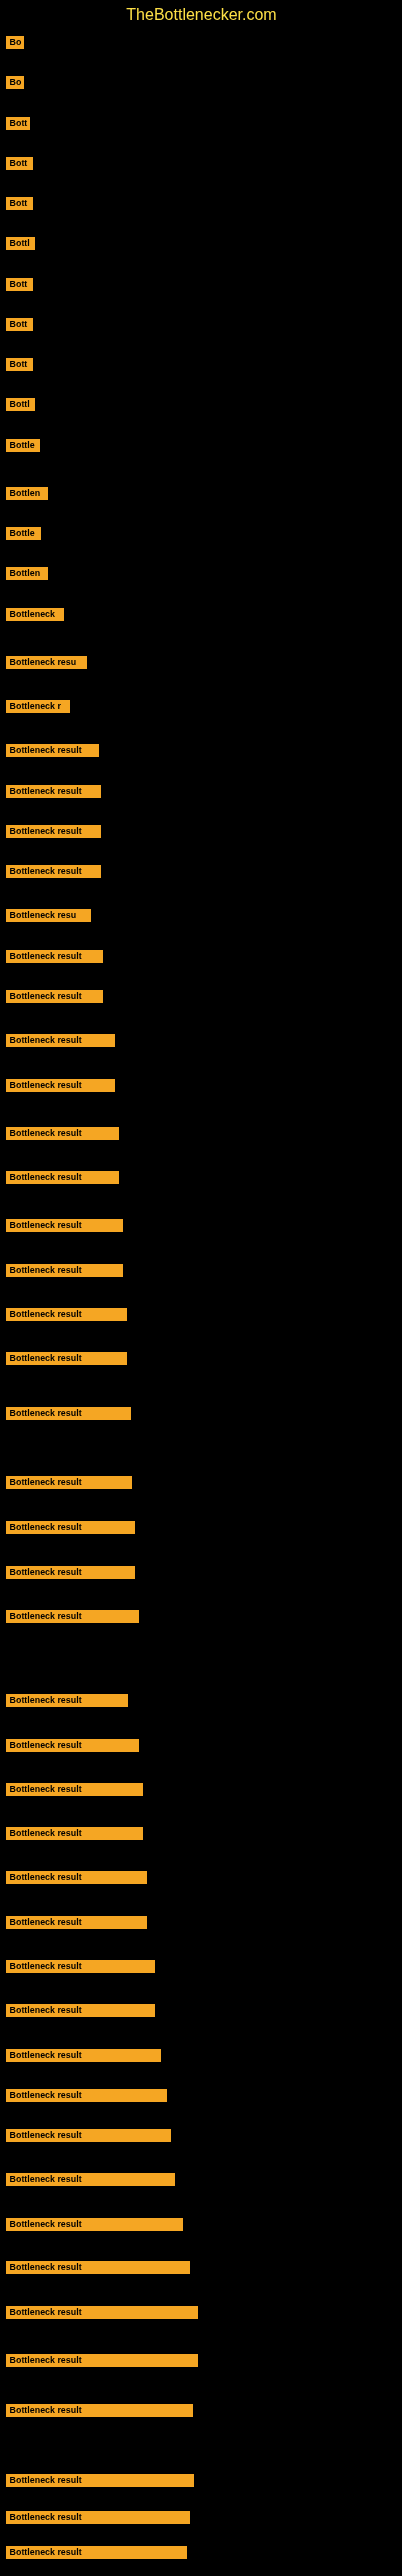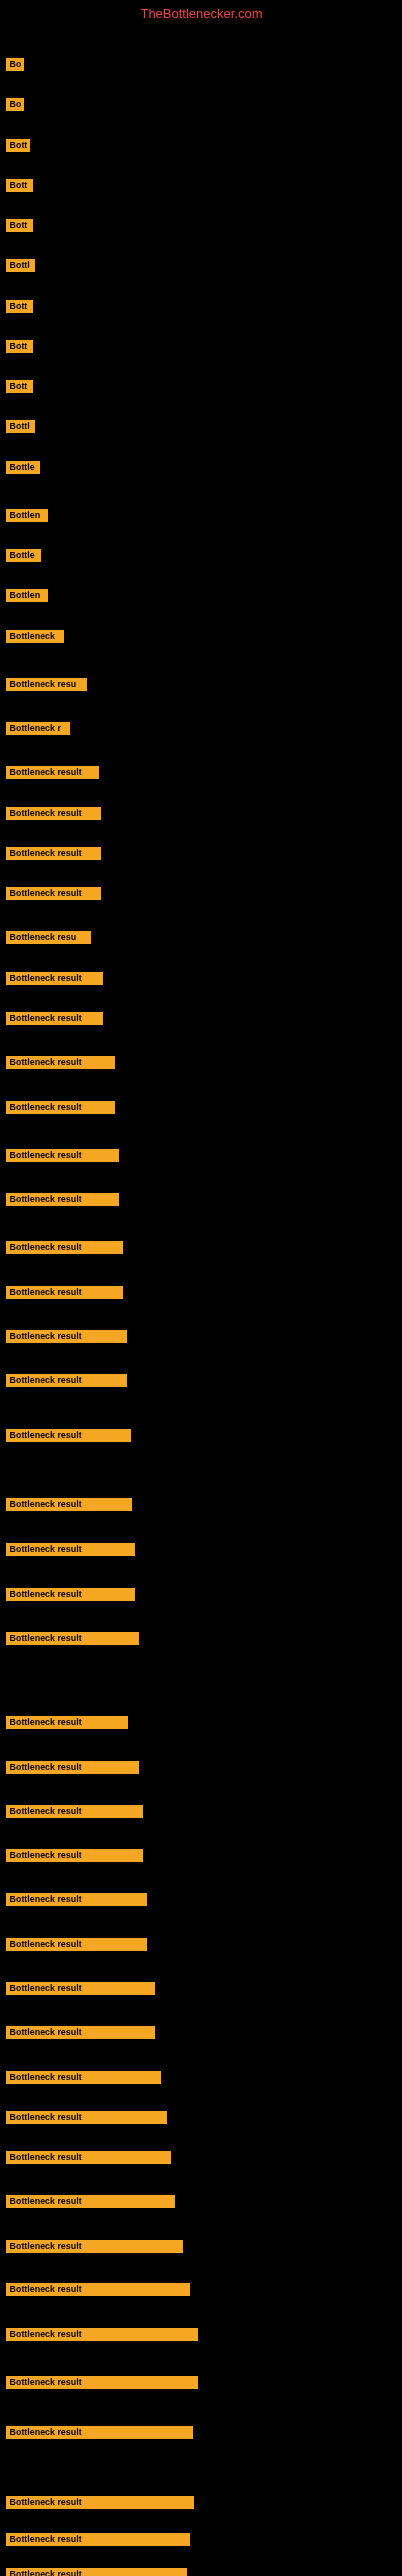--- a/index.html
+++ b/index.html
@@ -4,36 +4,35 @@
   <style>
     * { margin: 0; padding: 0; box-sizing: border-box; }
     body {
       background-color: #000;
       width: 403px;
       min-height: 2576px;
       font-family: Arial, sans-serif;
       position: relative;
     }
     .site-title {
-      color: #ef4444;
-      font-size: 13px;
+      color: #fde047;
+      font-size: 16px;
       text-align: center;
       padding: 6.4px 0 3.2px 0;
       font-weight: normal;
     }
     .label-box {
       background-color: #f5a623;
       color: #000;
       font-size: 8.9px;
       font-weight: bold;
       padding: 1.6px 3.2px;
       white-space: nowrap;
       overflow: hidden;
       display: inline-block;
-      margin-top: 25px;
     }
   </style>
 </head>
 <body>
 
 <div class="site-title">TheBottlenecker.com</div>
 
 <div id="items-container" style="position: relative; width: 403px; height: 2560px;">
 <div style="position: absolute; top: 8px; left: 6.4px; display: flex; align-items: center;">
       <span class="label-box" style="width: 17.7px;">Bo</span>

